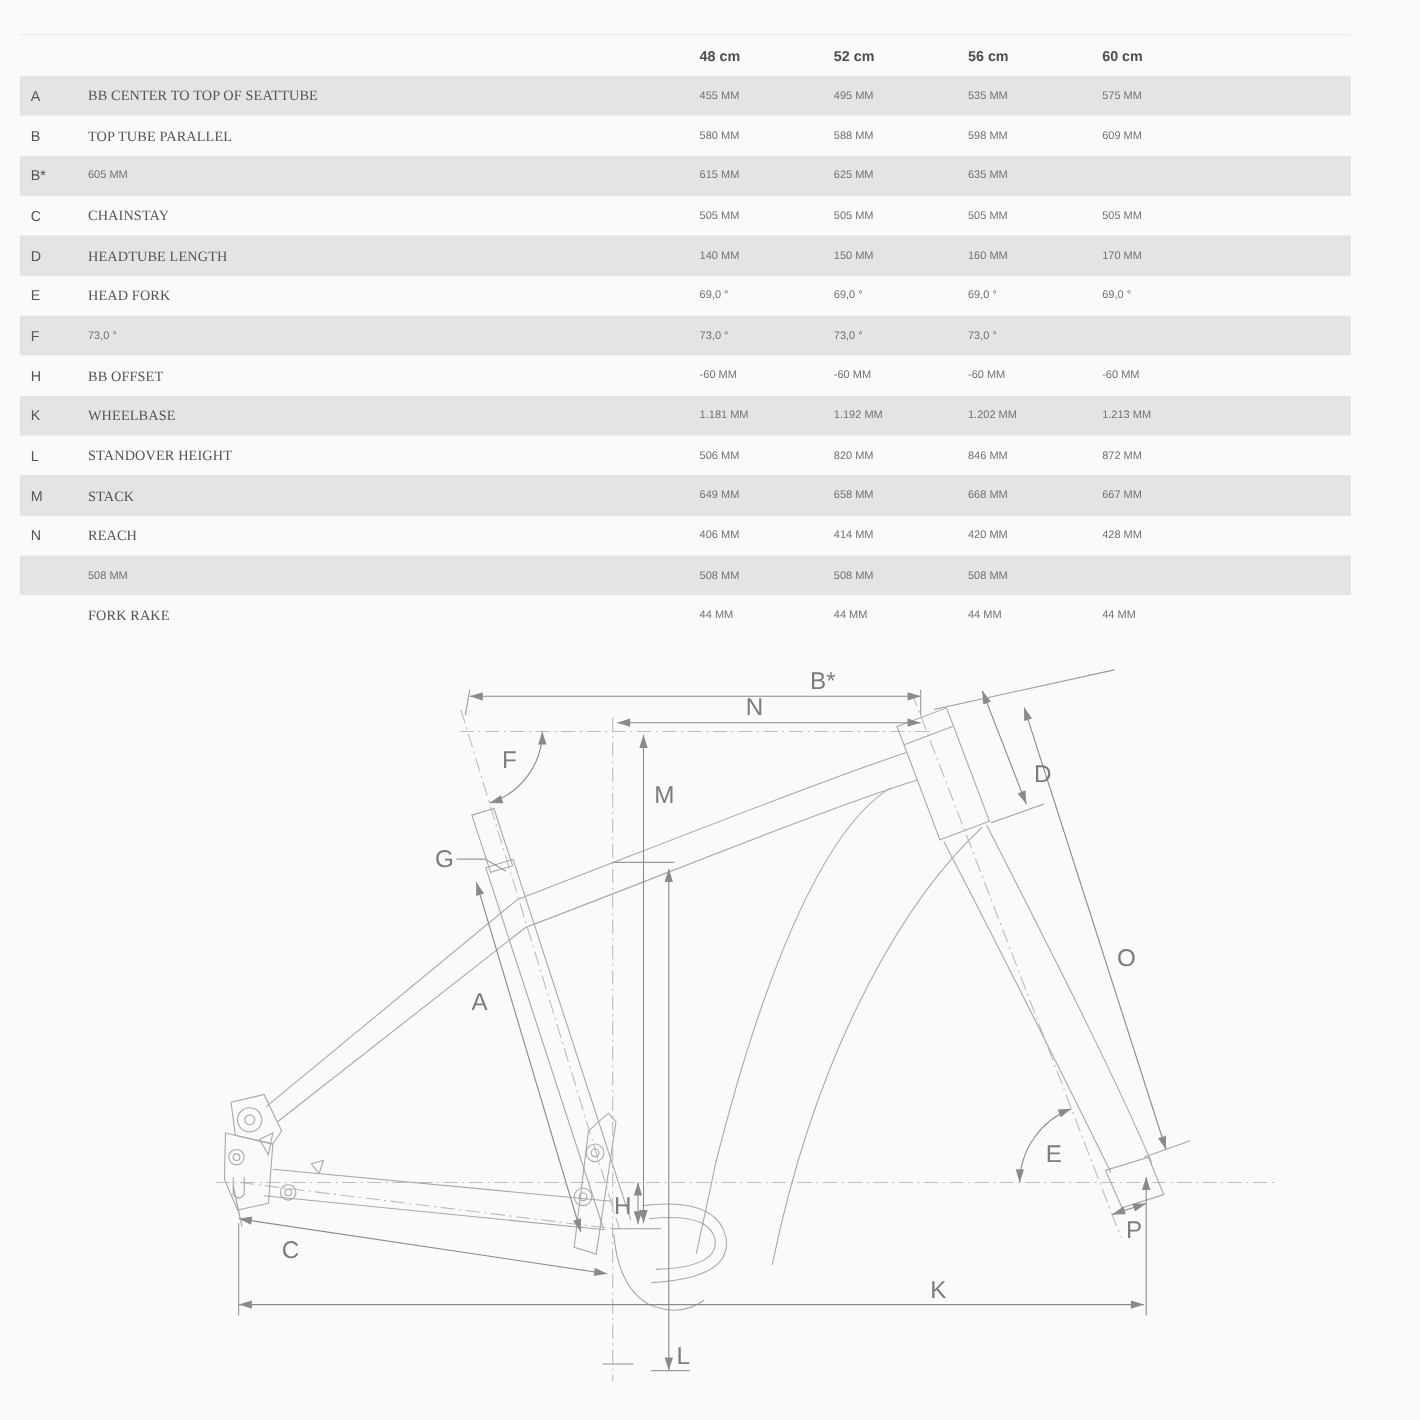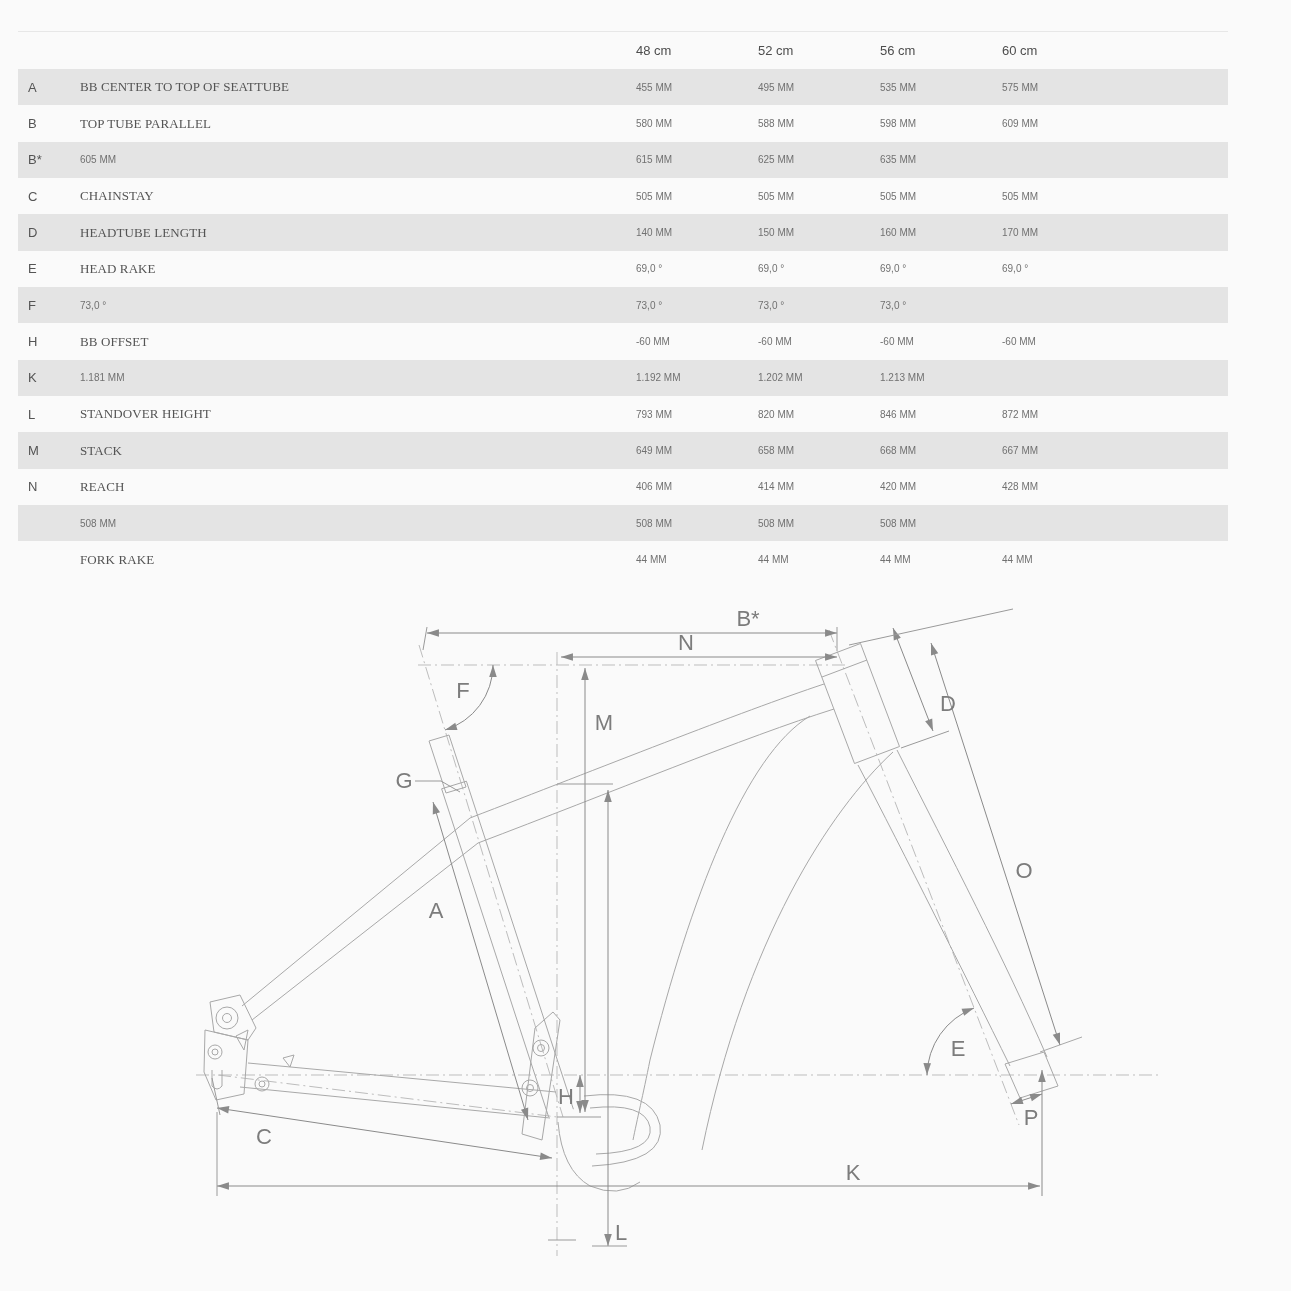--- a/index.html
+++ b/index.html
@@ -12,21 +12,21 @@
   .geo-table{position:absolute;left:18px;top:31px;width:1210px;border-top:1px solid #e7e7e7;}
   .thead,.trow{
     display:grid;
     grid-template-columns:52px 556px 122px 122px 122px 122px;
     padding-left:10px;box-sizing:border-box;align-items:center;
   }
   .thead{height:37px;}
   .trow{height:36.35px;}
   .trow.odd{background:#e4e4e4;}
   .cell{white-space:nowrap;overflow:hidden;}
-  .thead .cell{font-size:13px;font-weight:normal;color:#4d4d4d;}
+  .thead .cell{font-size:13px;font-weight:bold;color:#4d4d4d;}
   .cell.key{font-size:13px;color:#545454;}
   .cell.label{font-size:13px;color:#545454;letter-spacing:.1px;font-family:Liberation Serif, serif;}
   .cell.val{font-size:10px;color:#717171;}
   svg text{font-family:"Liberation Sans",sans-serif;font-size:22px;fill:#7c7c7c;}
   .frame{stroke:#a8a8a8;stroke-width:1;fill:none;}
   .dim{stroke:#8a8a8a;stroke-width:1;fill:none;}
   .ext{stroke:#9a9a9a;stroke-width:1;fill:none;}
   .dashdot{stroke:#bdbdbd;stroke-width:1;fill:none;stroke-dasharray:13 4 2 4;}
 </style>
 </head>
@@ -76,21 +76,21 @@
   <div class="trow odd">
       <span class="cell key">D</span>
       <span class="cell label">HEADTUBE LENGTH</span>
       <span class="cell val">140 MM</span>
       <span class="cell val">150 MM</span>
       <span class="cell val">160 MM</span>
       <span class="cell val">170 MM</span>
     </div>
   <div class="trow">
       <span class="cell key">E</span>
-      <span class="cell label">HEAD RAKE</span>
+      <span class="cell label">HEAD FORK</span>
       <span class="cell val">69,0 °</span>
       <span class="cell val">69,0 °</span>
       <span class="cell val">69,0 °</span>
       <span class="cell val">69,0 °</span>
     </div>
   <div class="trow odd">
       <span class="cell key">F</span>
       <span class="cell val">73,0 °</span>
       <span class="cell val">73,0 °</span>
       <span class="cell val">73,0 °</span>
@@ -99,29 +99,30 @@
   <div class="trow">
       <span class="cell key">H</span>
       <span class="cell label">BB OFFSET</span>
       <span class="cell val">-60 MM</span>
       <span class="cell val">-60 MM</span>
       <span class="cell val">-60 MM</span>
       <span class="cell val">-60 MM</span>
     </div>
   <div class="trow odd">
       <span class="cell key">K</span>
+      <span class="cell label">WHEELBASE</span>
       <span class="cell val">1.181 MM</span>
       <span class="cell val">1.192 MM</span>
       <span class="cell val">1.202 MM</span>
       <span class="cell val">1.213 MM</span>
     </div>
   <div class="trow">
       <span class="cell key">L</span>
       <span class="cell label">STANDOVER HEIGHT</span>
-      <span class="cell val">793 MM</span>
+      <span class="cell val">506 MM</span>
       <span class="cell val">820 MM</span>
       <span class="cell val">846 MM</span>
       <span class="cell val">872 MM</span>
     </div>
   <div class="trow odd">
       <span class="cell key">M</span>
       <span class="cell label">STACK</span>
       <span class="cell val">649 MM</span>
       <span class="cell val">658 MM</span>
       <span class="cell val">668 MM</span>

